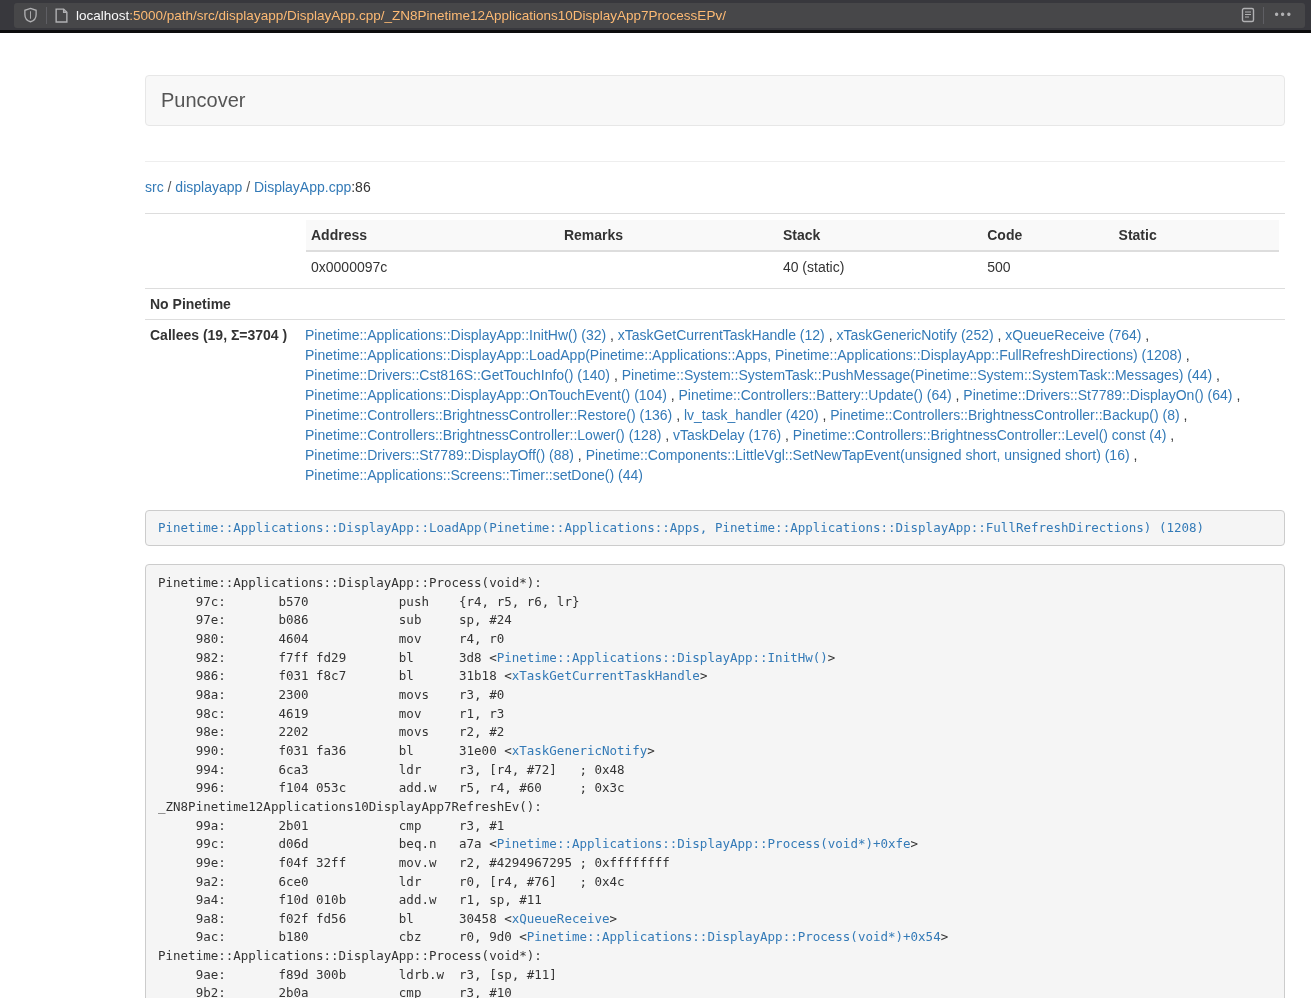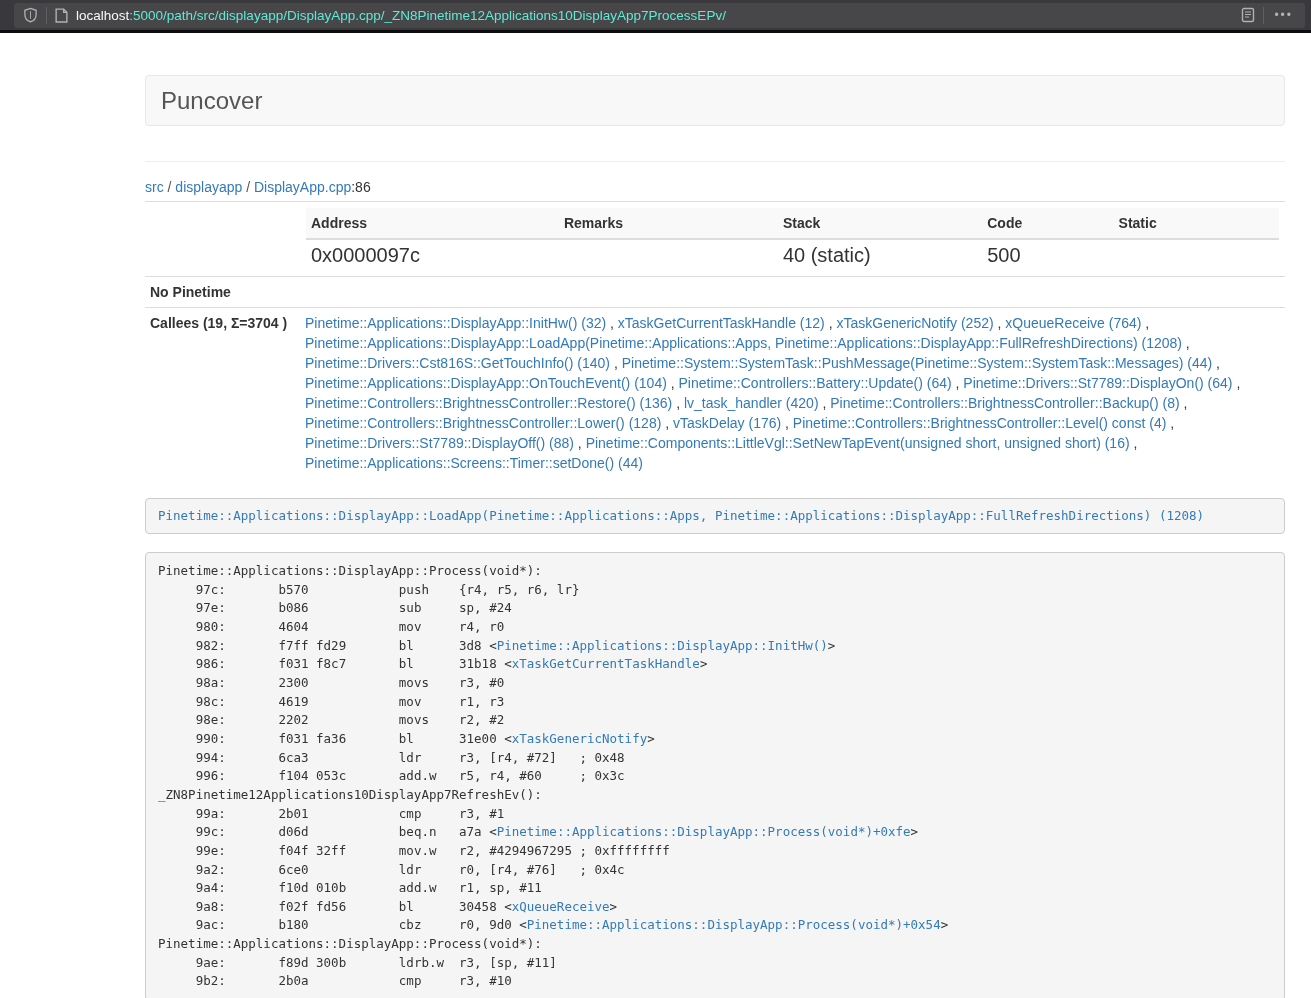--- a/index.html
+++ b/index.html
@@ -22,37 +22,37 @@
     flex: 1; height: 25px; background: #474749; border-radius: 3px;
     display: flex; align-items: center; padding: 0 10px 0 9px; gap: 8px;
     min-width: 0;
   }
   .chrome-divider { width: 1px; height: 17px; background: #5f5f64; flex: 0 0 auto; }
   .url-text {
     flex: 1; min-width: 0; white-space: nowrap; overflow: hidden;
     font-size: 13.5px; cursor: text;
   }
   .url-host { color: #f9f9fa; }
-  .url-path { color: #5eead4; }
+  .url-path { color: #fdba74; }
   .menu-dots { color: #b1b1b3; font-size: 12px; letter-spacing: 2px; padding: 0 2px; cursor: default; }
   .chrome svg { display: block; flex: 0 0 auto; }
 
   
   .container { width: 1140px; margin-left: 145px; }
 
   .navbar {
     margin-top: 42px; height: 51px;
     background: #f8f8f8; border: 1px solid #e7e7e7; border-radius: 4px;
     display: flex; align-items: center; padding: 0 15px;
   }
-  .brand { font-size: 24px; color: #555; text-decoration: none; }
+  .brand { font-size: 20px; color: #555; text-decoration: none; }
 
   hr { border: 0; border-top: 1px solid #eee; margin: 35px 0 15px; }
 
-  .breadcrumb { margin: 0 0 4px; font-size: 14px; line-height: 20px; }
+  .breadcrumb { margin: 0 0 16px; font-size: 14px; line-height: 20px; }
   .crumb-sep { color: #555; }
 
   a { color: #337ab7; text-decoration: none; }
 
   
   table.main { width: 100%; border-collapse: collapse; }
   table.main > tbody > tr > th,
   table.main > tbody > tr > td {
     padding: 5px; border-top: 1px solid #ddd;
     vertical-align: top; text-align: left;
@@ -60,21 +60,21 @@
   }
   th.rowlabel { width: 155px; font-weight: bold; white-space: nowrap; }
   td.nested-cell { padding: 6px !important; }
 
   table.nested { width: 100%; border-collapse: collapse; }
   table.nested th {
     background: #f9f9f9; border-bottom: 2px solid #ddd;
     padding: 5px; text-align: left; font-weight: bold;
     font-size: 14px; line-height: 20px;
   }
-  table.nested td { padding: 5px; font-size: 20px; line-height: 20px; }
+  table.nested td { padding: 5px; font-size: 14px; line-height: 20px; }
 
   .func-icon { vertical-align: -3px; margin-right: 7px; }
 
   
   .single-box {
     margin-top: 20px;
     background: #f5f5f5; border: 1px solid #ccc; border-radius: 4px;
     padding: 8px 12px;
     font-family: "DejaVu Sans Mono", monospace;
     font-size: 12.5px; line-height: 18px;

